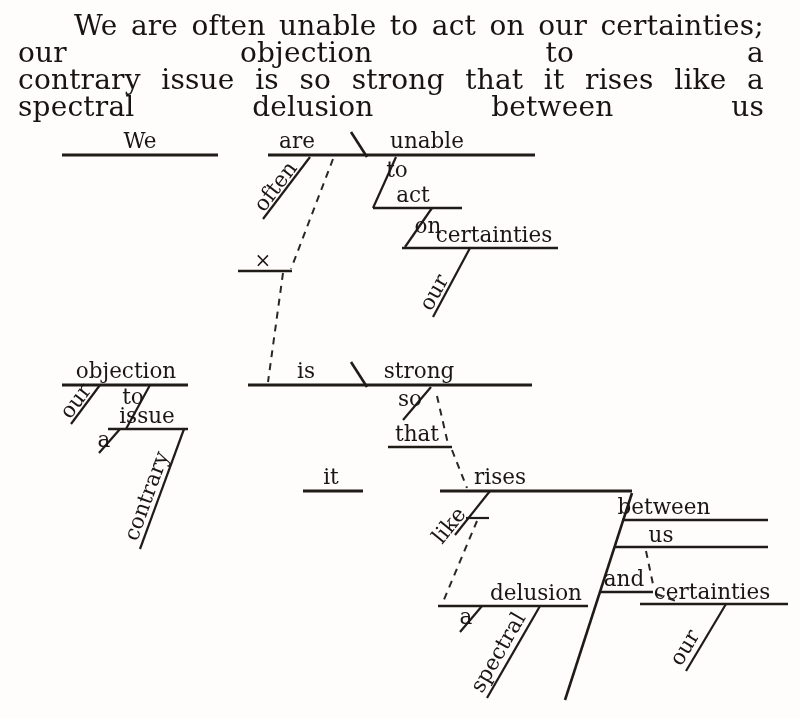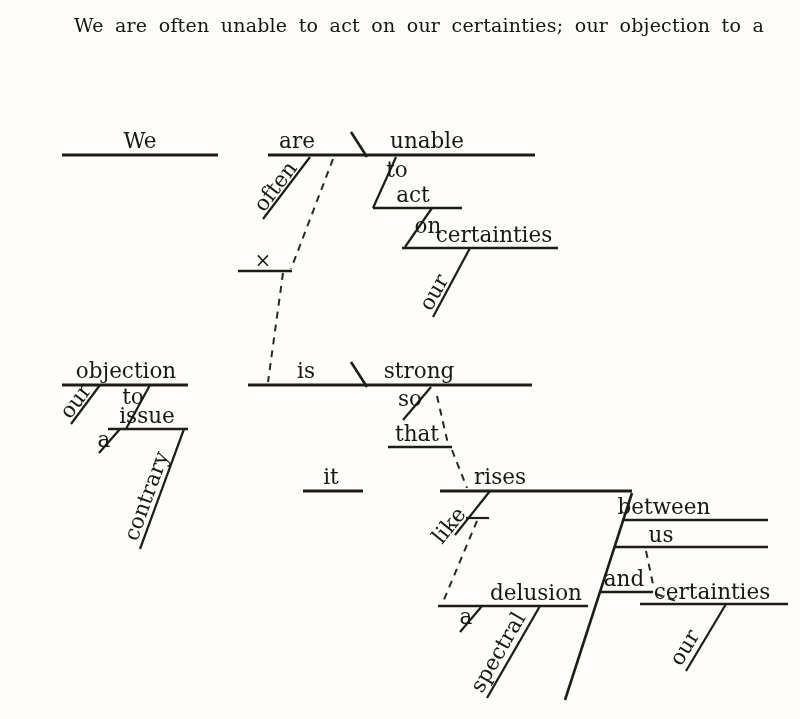--- a/index.html
+++ b/index.html
@@ -9,21 +9,21 @@
     width:800px; height:719px;
     background:#fefdfb;
     overflow:hidden;
     font-family:"DejaVu Serif", serif;
   }
   .para {
     position:absolute; top:12px; left:18px; width:746px;
     color:#171411;
   }
   .pline {
-    font-size:19px; line-height:27px;
+    font-size:28px; line-height:27px;
     letter-spacing:0.2px;
   }
   .pline-just { text-align:justify; text-align-last:justify; }
   .pline-first { text-indent:56px; }
   svg.diagram { position:absolute; top:0; left:0; }
   svg text {
     font-family:"DejaVu Serif", serif;
     font-size:21.5px;
     fill:#191613;
   }
@@ -35,20 +35,21 @@
   .md2 { stroke-width:2.6; }
   .dash { stroke:#2a2723; stroke-width:2; stroke-dasharray:7 6; fill:none; }
 </style>
 </head>
 <body>
 
 <div class="page">
 
   <div class="para">
     <div class="pline pline-first pline-just">We are often unable to act on our certainties; our objection to a</div>
+    <div class="pline pline-just">contrary issue is so strong that it rises like a spectral delusion between us</div>
   </div>
 
   <svg class="diagram" width="800" height="719" viewBox="0 0 800 719">
 
     <line class="ln bl" x1="62" y1="155" x2="218" y2="155"></line>
     <line class="ln bl" x1="268" y1="155" x2="535" y2="155"></line>
     <line class="ln md2" x1="351" y1="132" x2="367" y2="157"></line>
     <line class="ln md" x1="310" y1="157" x2="263" y2="219"></line>
     <line class="ln md" x1="396" y1="157" x2="373" y2="208"></line>
     <line class="ln md2" x1="373" y1="208" x2="462" y2="208"></line>

